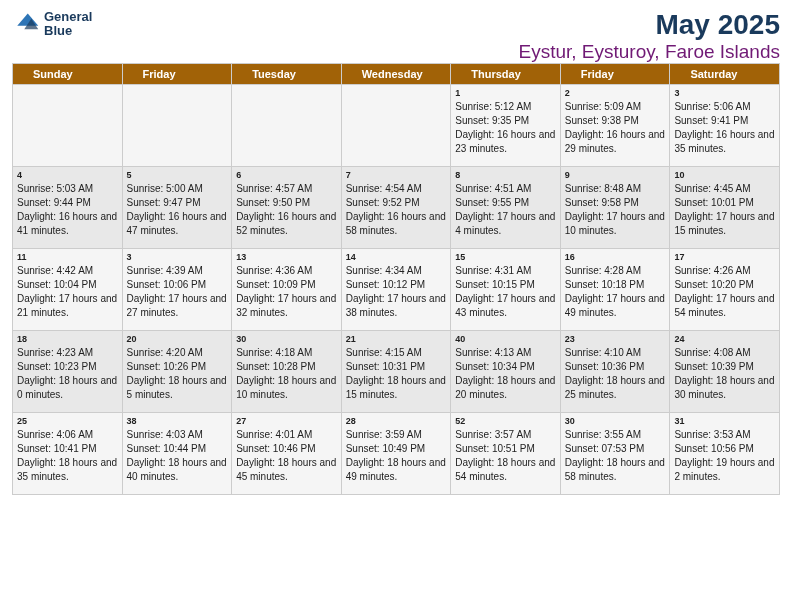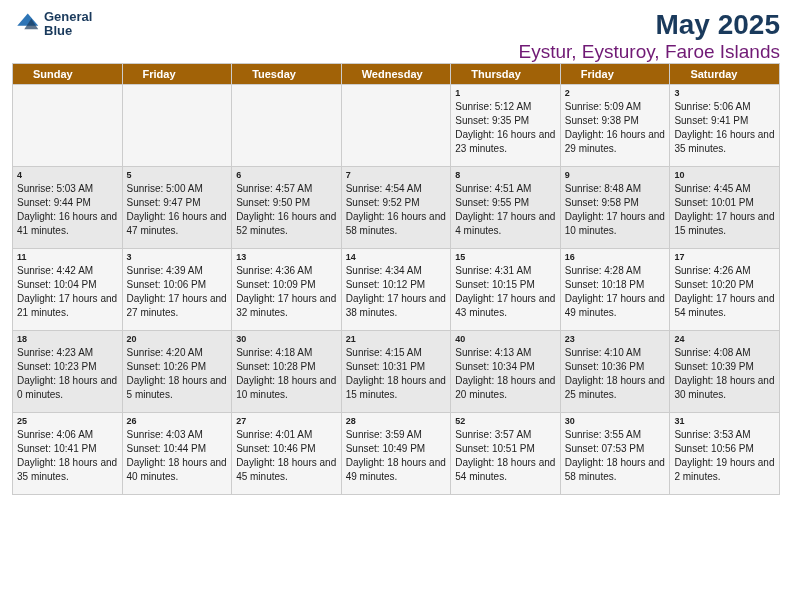--- a/index.html
+++ b/index.html
@@ -308,21 +308,21 @@
         </tr>
         <tr>
           <td>
             <span class="day-number">25</span>
             <div class="day-info">Sunrise: 4:06 AM
 Sunset: 10:41 PM
 Daylight: 18 hours
 and 35 minutes.</div>
           </td>
           <td>
-            <span class="day-number">26</span>
+            <span class="day-number">38</span>
             <div class="day-info">Sunrise: 4:03 AM
 Sunset: 10:44 PM
 Daylight: 18 hours
 and 40 minutes.</div>
           </td>
           <td>
             <span class="day-number">27</span>
             <div class="day-info">Sunrise: 4:01 AM
 Sunset: 10:46 PM
 Daylight: 18 hours

